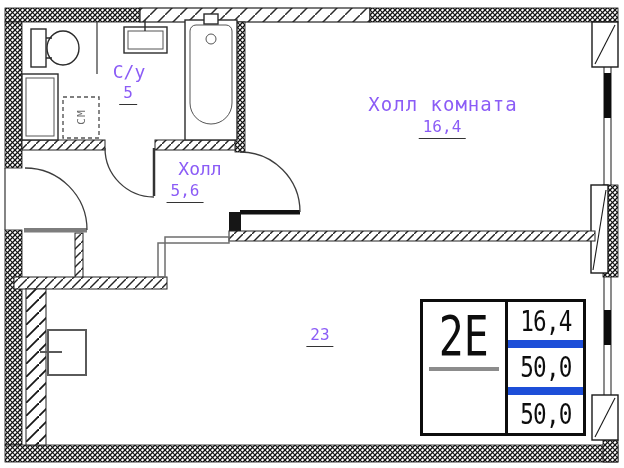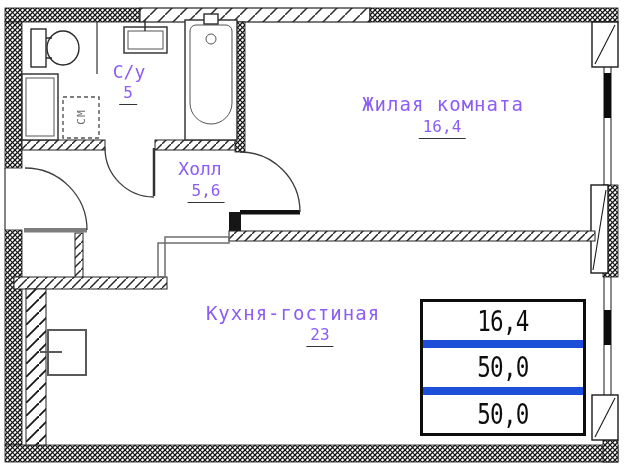--- a/index.html
+++ b/index.html
@@ -149,31 +149,34 @@
         <rect x="48" y="330" width="38" height="45" fill="#ffffff" stroke="#5a5a5a" stroke-width="2"></rect>
         <path d="M40,352 H62" stroke="#5a5a5a" stroke-width="2" fill="none"></path>
       </g>
     </g>
   </svg>
 
   <div class="lbl room-name" style="left:129px;top:63px;">С/у</div>
   <div class="lbl room-area" style="left:128px;top:85px;"><span class="u">5</span></div>
 
   <div class="lbl room-name" style="left:200px;top:160px;">Холл</div>
-  <div class="lbl room-area" style="left:206px;top:183px;text-align:center;"><span class="u">5,6</span></div>
+  <div class="lbl room-area" style="left:185px;top:183px;text-align:center;"><span class="u">5,6</span></div>
 
-  <div class="lbl room-name big" style="left:443px;top:95px;">Жилая комната</div>
+  <div class="lbl room-name big" style="left:443px;top:95px;">Холл комната</div>
   <div class="lbl room-area" style="left:442px;top:119px;"><span class="u">16,4</span></div>
 
-  <div class="lbl room-name big" style="left:293px;top:304px;">Кухня-гостиная</div>
   <div class="lbl room-area" style="left:287px;top:327px;margin-left:33px;"><span class="u">23</span></div>
 
   <div class="cm-lbl" style="left:81px;top:117px;">СМ</div>
 
   <div id="infotable">
+    <div class="tleft">
+      <span class="unit">2Е</span>
+      <div class="ubar"></div>
+    </div>
     <div class="tright">
       <div class="tcell">
           <span>16,4</span>
         </div>
       <div class="tcell">
           <span>50,0</span>
         </div>
       <div class="tcell">
           <span>50,0</span>
         </div>

